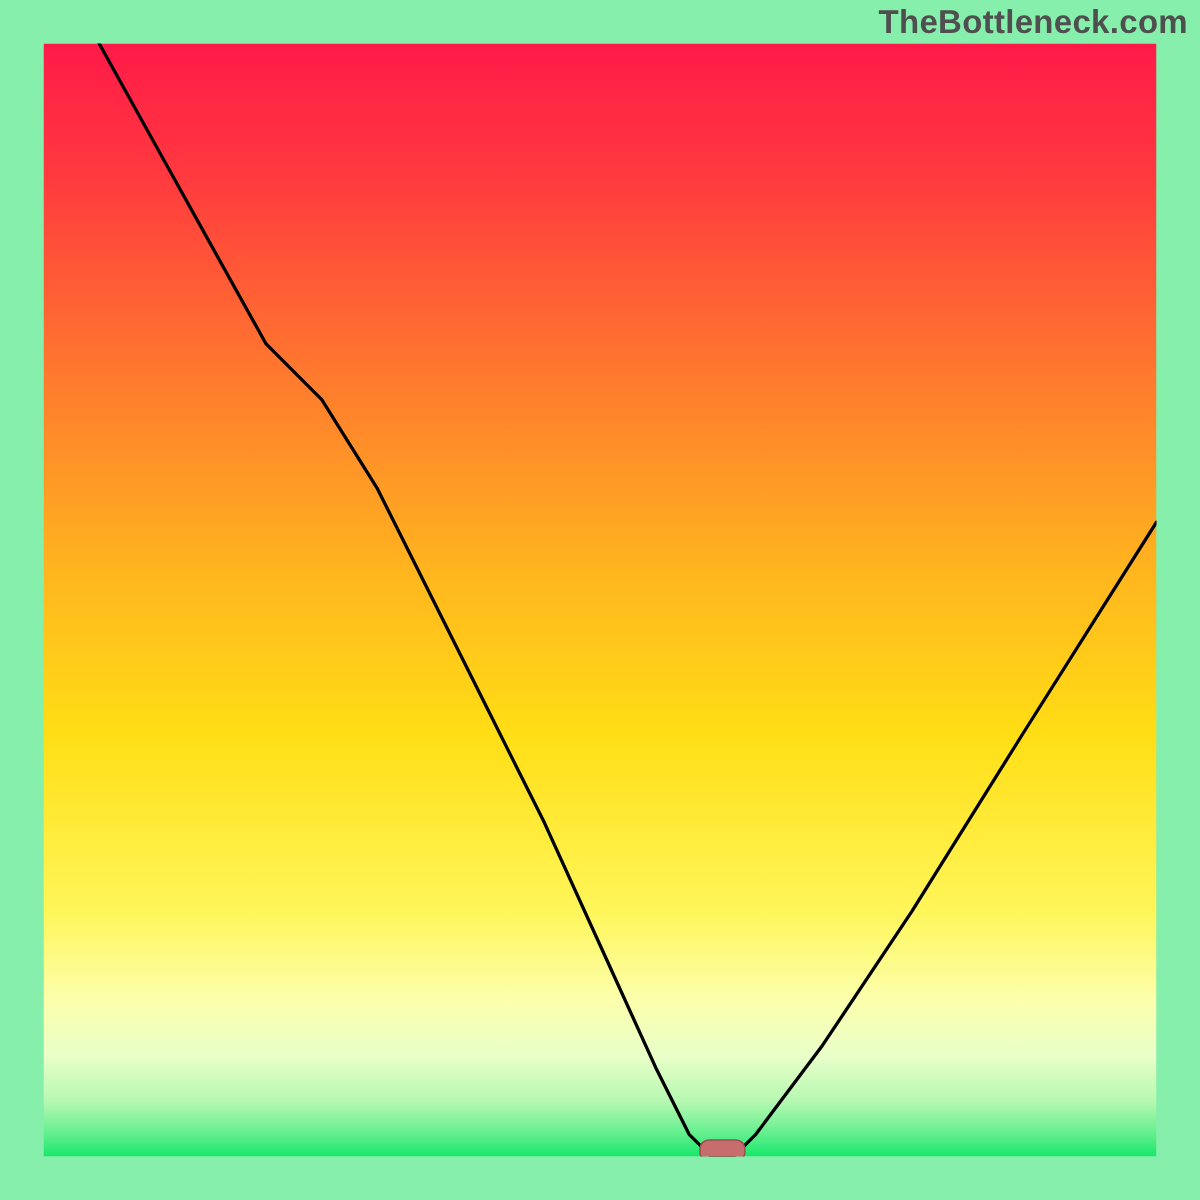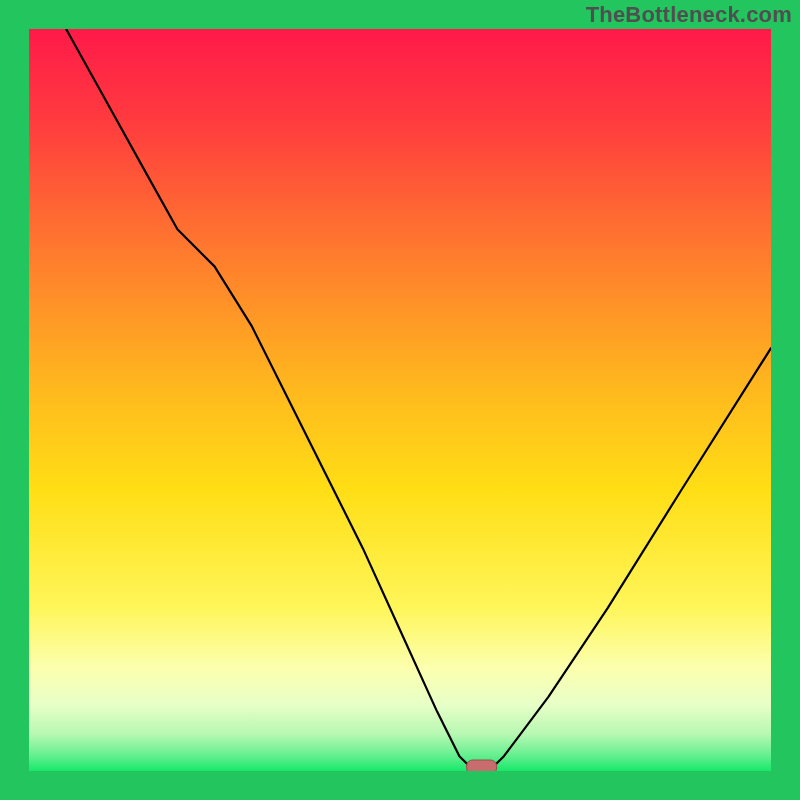--- a/index.html
+++ b/index.html
@@ -8,21 +8,21 @@
     width: 800px;
     height: 800px;
     background: #000;
     overflow: hidden;
     font-family: Arial, Helvetica, sans-serif;
   }
   .frame {
     position: relative;
     width: 800px;
     height: 800px;
-    background: #22c55e;
+    background: #86efac;
   }
   .watermark {
     position: absolute;
     top: 2px;
     right: 8px;
     color: #4f4f4f;
     font-size: 22px;
     font-weight: 600;
     letter-spacing: 0.2px;
     z-index: 5;

